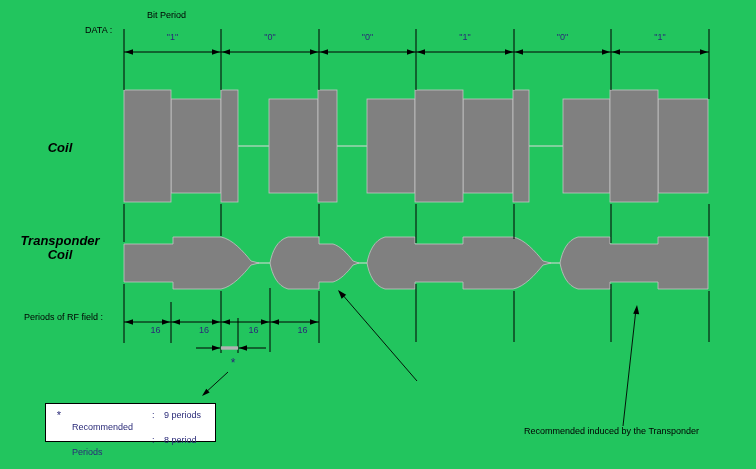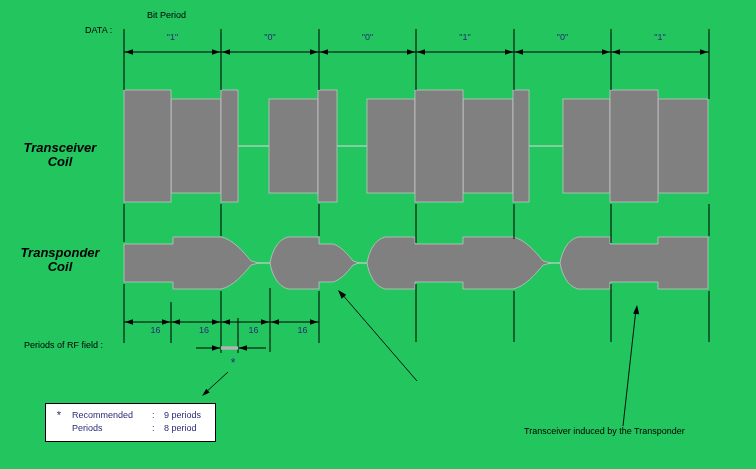--- a/index.html
+++ b/index.html
@@ -15,21 +15,21 @@
   }
   .bit-val{position:absolute;top:32px;width:30px;text-align:center;font-size:9px;color:#2a2a78;}
   .period-val{position:absolute;top:325px;width:26px;text-align:right;font-size:9px;color:#2a2a78;}
   .asterisk{position:absolute;left:226px;top:356px;width:14px;text-align:center;font-size:12px;color:#2a2a78;}
   .note-box{
     position:absolute;left:45px;top:403px;width:171px;height:39px;
     border:1px solid #000;background:#fff;box-sizing:border-box;padding-top:5px;
   }
   .note-row{display:flex;font-size:9px;line-height:13px;color:#2a2a78;}
   .note-star{width:26px;text-align:center;font-size:11px;}
-  .note-key{width:80px;}
+  .note-key{width:80px;margin-top:12px;}
   .note-colon{width:12px;}
   .note-val{flex:1;}
   .annot{position:absolute;font-size:9px;color:#000;}
 </style>
 </head>
 <body>
 
 <div class="stage">
 
   <svg id="diagram-svg" width="756" height="469" viewBox="0 0 756 469">
@@ -133,30 +133,29 @@
   <div id="bit-values">
       <div class="bit-val" style="left: 157.5px;">"1"</div>
       <div class="bit-val" style="left: 255px;">"0"</div>
       <div class="bit-val" style="left: 352.5px;">"0"</div>
       <div class="bit-val" style="left: 450px;">"1"</div>
       <div class="bit-val" style="left: 547.5px;">"0"</div>
       <div class="bit-val" style="left: 645px;">"1"</div>
     </div>
 
   <div class="coil-label" style="top:141px;">
-    <div>Transceiver</div>
     <div>Coil</div>
   </div>
 
-  <div class="coil-label" style="top:246px;text-align:center;">
+  <div class="coil-label" style="top:234px;text-align:center;">
     <div>Transponder</div>
     <div>Coil</div>
   </div>
 
-  <div class="lbl" style="left:24px;top:340px;">Periods of RF field :</div>
+  <div class="lbl" style="left:24px;top:312px;">Periods of RF field :</div>
 
   <div id="period-values">
       <div class="period-val" style="left: 134.5px;">16</div>
       <div class="period-val" style="left: 183px;">16</div>
       <div class="period-val" style="left: 232.5px;">16</div>
       <div class="period-val" style="left: 281.5px;">16</div>
     </div>
 
   <div class="asterisk">*</div>
 
@@ -169,15 +168,15 @@
     </div>
     <div class="note-row">
       <span class="note-star"></span>
       <span class="note-key">Periods</span>
       <span class="note-colon">:</span>
       <span class="note-val">8 period</span>
     </div>
   </div>
 
 
-  <div class="annot" style="left:524px;top:426px;">Transceiver induced by the Transponder</div>
+  <div class="annot" style="left:524px;top:426px;">Recommended induced by the Transponder</div>
 
 </div>
 
 </body></html>

